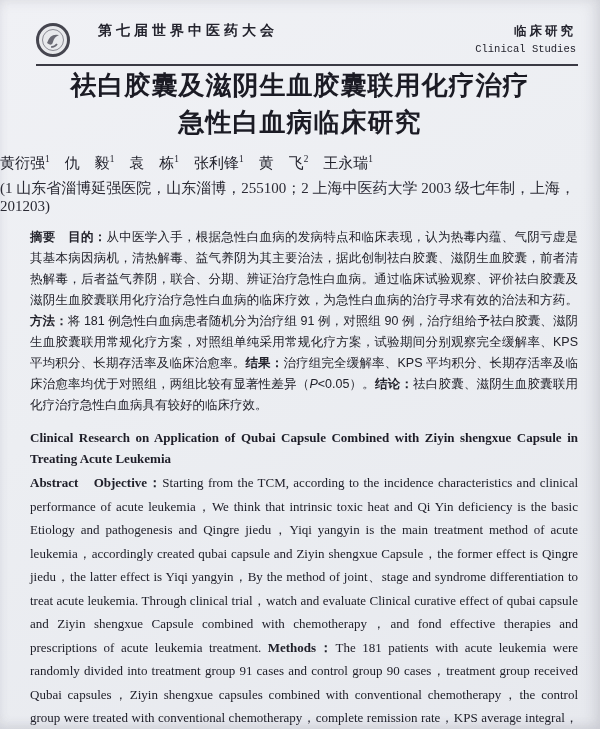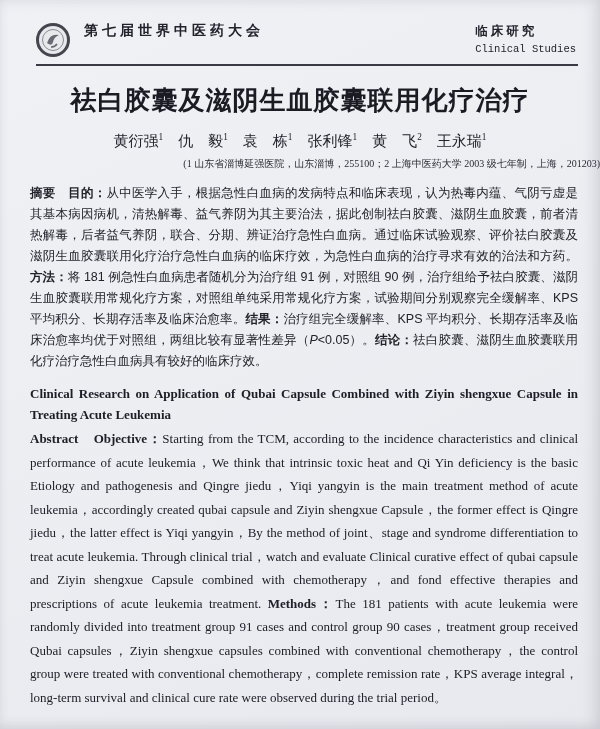--- a/index.html
+++ b/index.html
@@ -9,35 +9,35 @@
     margin:0 auto;
     background:linear-gradient(155deg,#f0f1f5 0%,#eceef2 45%,#e7e9ee 100%);
     overflow:hidden;
     color:#20202a;
     font-family:"Liberation Sans","DejaVu Sans",sans-serif;
     box-shadow:inset -6px 0 14px rgba(120,120,135,0.18), inset 0 -4px 10px rgba(120,120,135,0.10);
   }
   
   .hdr{display:flex;align-items:flex-start;padding:22px 24px 0 36px;}
   .logo{width:34px;height:34px;flex:0 0 auto;margin-top:1px;}
-  .hdr-left{margin-left:14px;}
+  .hdr-left{margin-left:28px;}
   .h-cn{font-size:14px;font-weight:bold;letter-spacing:4px;color:#23232d;}
   .h-en{font-size:11px;font-family:"Liberation Serif","DejaVu Serif",serif;color:#23232d;margin-top:3px;}
-  .hdr-right{margin-left:auto;text-align:left;padding-top:1px;}
+  .hdr-right{margin-left:auto;text-align:right;padding-top:1px;}
   .r-cn{font-size:12.5px;font-weight:bold;letter-spacing:3px;color:#23232d;}
   .r-en{font-size:10.5px;font-family:Liberation Mono, monospace;color:#23232d;margin-top:3px;}
   .rule{border:none;border-top:2px solid #3a3a44;margin:7px 22px 0 36px;}
   
-  .title{margin:16px 30px 0 30px;text-align:center;font-size:26px;font-weight:bold;
+  .title{margin:1px 30px 0 30px;text-align:center;font-size:26px;font-weight:bold;
          line-height:37px;letter-spacing:1px;color:#1b1b24;}
   
-  .authors{margin-top:13px;text-align:center;font-size:15px;
+  .authors{margin-top:13px;text-align:left;font-size:15px;
            font-family:"Liberation Serif","DejaVu Serif",serif;color:#22222c;}
   .authors sup{font-size:0.62em;}
-  .affil{margin-top:6px;text-align:right;font-size:10px;
+  .affil{margin-top:6px;text-align:left;font-size:15px;
          font-family:"Liberation Serif","DejaVu Serif",serif;color:#2a2a34;}
   
   .abs-cn{margin:12px 22px 0 30px;font-size:12.5px;line-height:21px;text-align:justify;color:#22222b;}
   .kw-cn{margin:0 22px 0 30px;font-size:12.5px;line-height:21px;color:#22222b;}
   
   .title-en{margin:11px 22px 0 30px;font-family:"Liberation Serif","DejaVu Serif",serif;
             font-weight:bold;font-size:13px;line-height:21px;text-align:justify;color:#1d1d27;}
   .abs-en{margin:2px 22px 0 30px;font-family:"Liberation Serif","DejaVu Serif",serif;
           font-size:13px;line-height:23.5px;text-align:justify;color:#20202a;}
   .b{font-weight:bold;}
@@ -62,20 +62,21 @@
     <div class="hdr-right">
       <div class="r-cn">临床研究</div>
       <div class="r-en">Clinical Studies</div>
     </div>
   </div>
 
   <hr class="rule">
 
   <div class="title">
     <div>祛白胶囊及滋阴生血胶囊联用化疗治疗</div>
+    <div>急性白血病临床研究</div>
   </div>
 
   <div class="authors"><span>黄衍强</span><sup>1</sup><span>　仇　毅</span><sup>1</sup><span>　袁　栋</span><sup>1</sup><span>　张利锋</span><sup>1</sup><span>　黄　飞</span><sup>2</sup><span>　王永瑞</span><sup>1</sup></div>
 
   <div class="affil">(1 山东省淄博延强医院，山东淄博，255100；2 上海中医药大学 2003 级七年制，上海，201203)</div>
 
   <p class="abs-cn"><span class="b">摘要</span><span>　</span><span class="b">目的：</span><span>从中医学入手，根据急性白血病的发病特点和临床表现，认为热毒内蕴、气阴亏虚是其基本病因病机，清热解毒、益气养阴为其主要治法，据此创制祛白胶囊、滋阴生血胶囊，前者清热解毒，后者益气养阴，联合、分期、辨证治疗急性白血病。通过临床试验观察、评价祛白胶囊及滋阴生血胶囊联用化疗治疗急性白血病的临床疗效，为急性白血病的治疗寻求有效的治法和方药。</span><span class="b">方法：</span><span>将 181 例急性白血病患者随机分为治疗组 91 例，对照组 90 例，治疗组给予祛白胶囊、滋阴生血胶囊联用常规化疗方案，对照组单纯采用常规化疗方案，试验期间分别观察完全缓解率、KPS 平均积分、长期存活率及临床治愈率。</span><span class="b">结果：</span><span>治疗组完全缓解率、KPS 平均积分、长期存活率及临床治愈率均优于对照组，两组比较有显著性差异（</span><span class="i">P</span><span>&lt;0.05）。</span><span class="b">结论：</span><span>祛白胶囊、滋阴生血胶囊联用化疗治疗急性白血病具有较好的临床疗效。</span></p>
 
 
   <p class="title-en">Clinical Research on Application of Qubai Capsule Combined with Ziyin shengxue Capsule in Treating Acute Leukemia</p>

